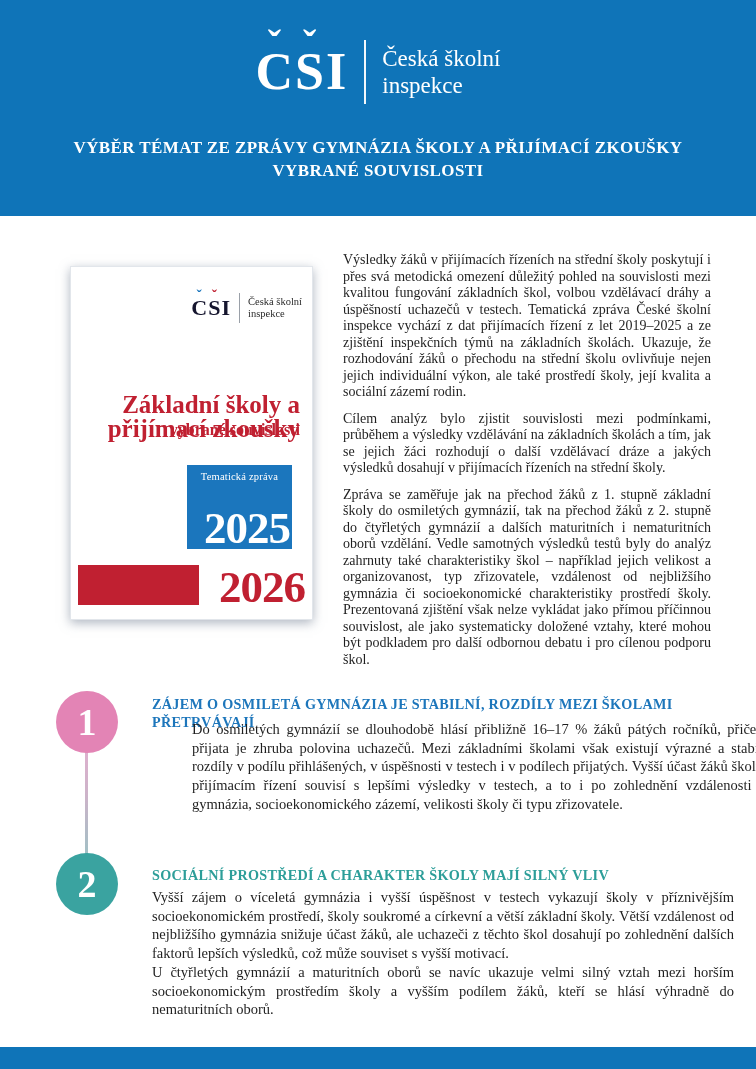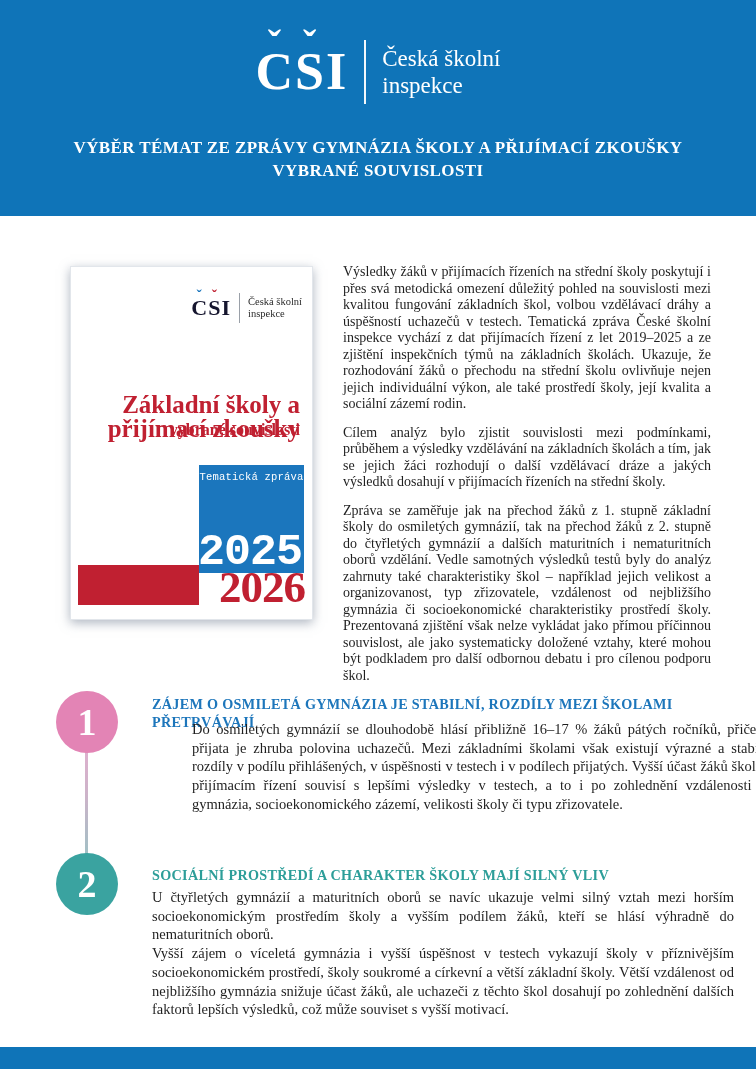--- a/index.html
+++ b/index.html
@@ -49,23 +49,22 @@
   .cover-logo-name{font-size:10.5px;line-height:12.5px;color:#2c2c2c;text-align:left;}
   .cover-title{
     position:absolute;right:12px;top:126px;width:220px;text-align:right;
     color:var(--cover_red,#c02031);font-weight:bold;font-size:25px;line-height:24px;
   }
   .cover-subtitle{
     position:absolute;right:12px;top:152px;width:220px;text-align:right;
     color:var(--cover_red,#c02031);font-weight:bold;font-size:16px;line-height:22px;
   }
   .cover-bluebox{
-    position:absolute;right:8px;top:198px;width:105px;height:108px;
+    position:absolute;right:20px;top:198px;width:105px;height:84px;
     background:var(--cover_blue,#1b76bd);
-    font-family:Liberation Mono, monospace;
   }
   .cover-badge{
     position:absolute;left:0;top:6px;width:100%;text-align:center;
     color:#ffffff;font-size:10.5px;letter-spacing:.2px;
   }
   .cover-year-top{
     position:absolute;right:2px;bottom:-2px;
     color:#ffffff;font-weight:bold;font-size:45px;line-height:1;letter-spacing:-1px;
   }
   .cover-redbox{
@@ -74,21 +73,21 @@
   }
   .cover-year-bottom{
     position:absolute;right:7px;top:296px;
     color:var(--cover_red,#c02031);font-weight:bold;font-size:45px;line-height:1.07;letter-spacing:-1px;
   }
   
   .intro{
     position:absolute;left:343px;top:252px;width:368px;
     font-size:14px;line-height:16.5px;text-align:justify;color:#1f1f1f;
   }
-  .intro p{margin:12px 0 10px 0;}
+  .intro p{margin:0 0 10px 0;}
   
   .connector{
     position:absolute;left:85px;top:722px;width:3px;height:162px;
     background:linear-gradient(to bottom,#e8aed0 0%,#cdb3c9 45%,#8cc6c3 100%);
   }
   .bullet{
     position:absolute;width:62px;height:62px;border-radius:50%;
     display:flex;align-items:center;justify-content:center;
     color:#ffffff;font-weight:bold;font-size:38px;line-height:1;
   }
@@ -170,19 +169,19 @@
   <div class="section-heading heading-1">ZÁJEM O OSMILETÁ GYMNÁZIA JE STABILNÍ, ROZDÍLY MEZI ŠKOLAMI PŘETRVÁVAJÍ</div>
   <div class="section-body body-1">
     <p>Do osmiletých gymnázií se dlouhodobě hlásí přibližně 16–17 % žáků pátých ročníků, přičemž přijata je zhruba polovina uchazečů. Mezi základními školami však existují výrazné a stabilní rozdíly v podílu přihlášených, v úspěšnosti v testech i v podílech přijatých. Vyšší účast žáků školy v přijímacím řízení souvisí s lepšími výsledky v testech, a to i po zohlednění vzdálenosti od gymnázia, socioekonomického zázemí, velikosti školy či typu zřizovatele.</p>
   </div>
 
   <div class="bullet bullet-2">
     <span>2</span>
   </div>
   <div class="section-heading heading-2">SOCIÁLNÍ PROSTŘEDÍ A CHARAKTER ŠKOLY MAJÍ SILNÝ VLIV</div>
   <div class="section-body body-2">
+    <p>Vyšší zájem o víceletá gymnázia i vyšší úspěšnost v testech vykazují školy v příznivějším socioekonomickém prostředí, školy soukromé a církevní a větší základní školy. Větší vzdálenost od nejbližšího gymnázia snižuje účast žáků, ale uchazeči z těchto škol dosahují po zohlednění dalších faktorů lepších výsledků, což může souviset s vyšší motivací.</p>
     <p>U čtyřletých gymnázií a maturitních oborů se navíc ukazuje velmi silný vztah mezi horším socioekonomickým prostředím školy a vyšším podílem žáků, kteří se hlásí výhradně do nematuritních oborů.</p>
-    <p>Vyšší zájem o víceletá gymnázia i vyšší úspěšnost v testech vykazují školy v příznivějším socioekonomickém prostředí, školy soukromé a církevní a větší základní školy. Větší vzdálenost od nejbližšího gymnázia snižuje účast žáků, ale uchazeči z těchto škol dosahují po zohlednění dalších faktorů lepších výsledků, což může souviset s vyšší motivací.</p>
   </div>
 
   <div class="footer"></div>
 
 </div>
 
 </body></html>

